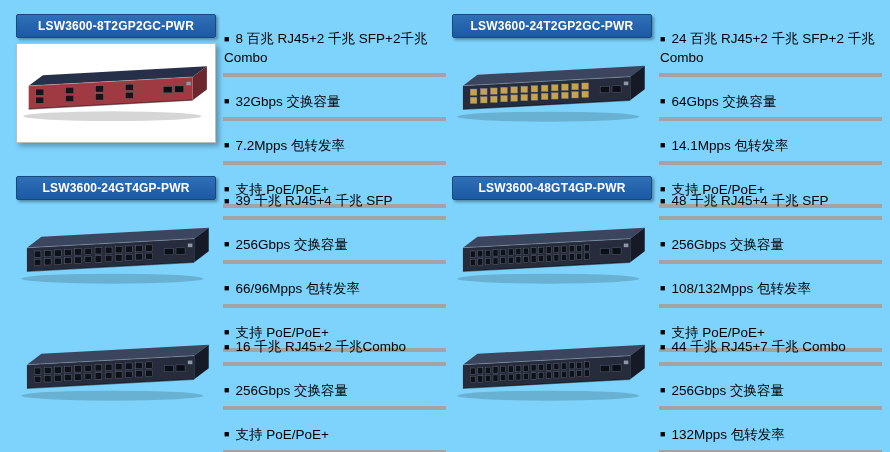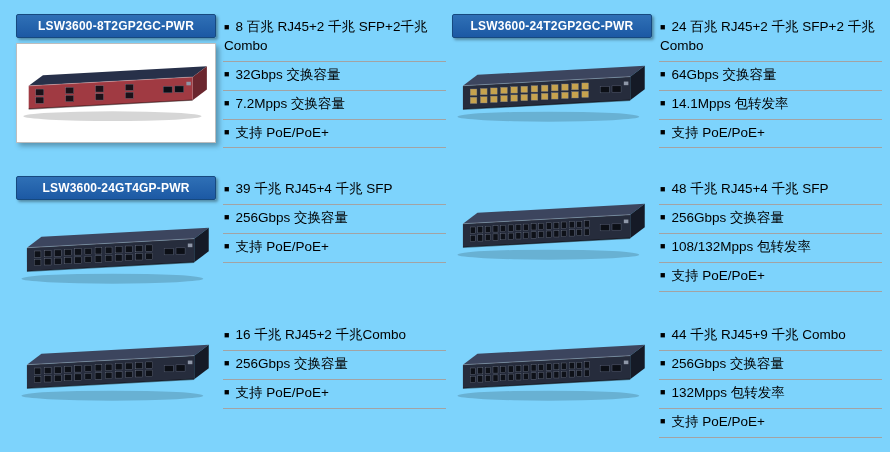--- a/index.html
+++ b/index.html
@@ -20,21 +20,21 @@
     border:1px solid #16497f;border-radius:2px;
     color:#fff;font-size:12px;font-weight:bold;text-align:center;
     padding:4px 1px;letter-spacing:0.2px;
     box-shadow:2px 2px 3px rgba(0,0,0,0.35);
   }
   .img{margin-top:5px;height:100px;display:flex;align-items:center;justify-content:center;}
   .img svg{width:100%;height:100%;}
   .img.framed{background:#fff;border:1px solid #bdbdbd;box-shadow:3px 3px 5px rgba(0,0,0,0.3);box-sizing:border-box;padding:1px;}
   .product:nth-child(n+5) .img{height:90px;}
   .specs{list-style:none;margin:0;padding:0;flex:1;font-size:13.5px;line-height:1.4;}
-  .specs li{border-bottom:1px solid #a3a3a3;padding:4px 0 5px 1px;}
+  .specs li{border-bottom:4px solid #a3a3a3;padding:4px 0 5px 1px;margin-top:12px;}
   .bullet{font-size:9px;vertical-align:1.5px;margin-right:6px;}
 </style>
 </head>
 <body>
 
 <div class="page">
   <div class="grid">
 
     <div class="product">
       <div class="pleft">
@@ -57,21 +57,21 @@
               <rect x="120.5" y="41.1" width="9.0" height="7" fill="#1c1118" stroke="#737b8c" stroke-width="0.4"></rect>
               <rect x="163" y="34.8" width="10" height="7" fill="#0c0f16" stroke="#5c6478" stroke-width="0.5"></rect>
               <rect x="176" y="34.1" width="10" height="7" fill="#0c0f16" stroke="#5c6478" stroke-width="0.5"></rect>
               <rect x="189" y="29.4" width="5" height="4" fill="#8f97a8"></rect>
     </svg>
           </div>
       </div>
       <ul class="specs">
         <li><span class="bullet">■</span><span>8 百兆 RJ45+2 千兆 SFP+2千兆 Combo</span></li>
         <li><span class="bullet">■</span><span>32Gbps 交换容量</span></li>
-        <li><span class="bullet">■</span><span>7.2Mpps 交换容量</span></li>
+        <li><span class="bullet">■</span><span>7.2Mpps 包转发率</span></li>
         <li><span class="bullet">■</span><span>支持 PoE/PoE+</span></li>
       </ul>
     </div>
 
     <div class="product">
       <div class="pleft">
         <div class="banner">LSW3600-24T2GP2GC-PWR</div>
         <div class="img">
             <svg viewBox="0 0 220 84" preserveAspectRatio="xMidYMid meet">
       <ellipse cx="106" cy="68" rx="100" ry="5.5" fill="rgba(0,0,0,0.16)"></ellipse>
@@ -155,26 +155,28 @@
               <rect x="142.8" y="39.9" width="7.4" height="7" fill="#0e1118" stroke="#737b8c" stroke-width="0.4"></rect>
               <rect x="163" y="34.8" width="10" height="7" fill="#0c0f16" stroke="#5c6478" stroke-width="0.5"></rect>
               <rect x="176" y="34.1" width="10" height="7" fill="#0c0f16" stroke="#5c6478" stroke-width="0.5"></rect>
               <rect x="189" y="29.4" width="5" height="4" fill="#8f97a8"></rect>
     </svg>
           </div>
       </div>
       <ul class="specs">
         <li><span class="bullet">■</span><span>39 千兆 RJ45+4 千兆 SFP</span></li>
         <li><span class="bullet">■</span><span>256Gbps 交换容量</span></li>
-        <li><span class="bullet">■</span><span>支持 PoE/PoE+</span></li>
-      </ul>
-    </div>
-
-    <div class="product">
-      <div class="pleft">
+        <li><span class="bullet">■</span><span>66/96Mpps 包转发率</span></li>
+        <li><span class="bullet">■</span><span>支持 PoE/PoE+</span></li>
+      </ul>
+    </div>
+
+    <div class="product">
+      <div class="pleft">
+        <div class="banner">LSW3600-48GT4GP-PWR</div>
         <div class="img">
             <svg viewBox="0 0 220 84" preserveAspectRatio="xMidYMid meet">
       <ellipse cx="106" cy="68" rx="100" ry="5.5" fill="rgba(0,0,0,0.16)"></ellipse>
       <polygon points="12,34 196,24 212,12 28,22" fill="#3c455e"></polygon>
       <polygon points="196,24 212,12 212,38 196,50" fill="#151a26"></polygon>
       <polygon points="12,34 196,24 196,50 12,60" fill="#262c3c"></polygon>
       <line x1="12" y1="34" x2="196" y2="24" stroke="rgba(255,255,255,0.3)" stroke-width="1"></line>
       <line x1="12" y1="60" x2="196" y2="50" stroke="rgba(0,0,0,0.45)" stroke-width="1.5"></line>
       <rect x="20.0" y="37.6" width="5.5" height="7" fill="#0e1118" stroke="#737b8c" stroke-width="0.4"></rect>
               <rect x="20.0" y="46.6" width="5.5" height="7" fill="#0e1118" stroke="#737b8c" stroke-width="0.4"></rect>
@@ -311,21 +313,21 @@
               <rect x="137.3" y="40.2" width="5.5" height="7" fill="#0e1118" stroke="#737b8c" stroke-width="0.4"></rect>
               <rect x="145.6" y="30.7" width="5.5" height="7" fill="#0e1118" stroke="#737b8c" stroke-width="0.4"></rect>
               <rect x="145.6" y="39.7" width="5.5" height="7" fill="#0e1118" stroke="#737b8c" stroke-width="0.4"></rect>
               <rect x="163" y="34.8" width="10" height="7" fill="#0c0f16" stroke="#5c6478" stroke-width="0.5"></rect>
               <rect x="176" y="34.1" width="10" height="7" fill="#0c0f16" stroke="#5c6478" stroke-width="0.5"></rect>
               <rect x="189" y="29.4" width="5" height="4" fill="#8f97a8"></rect>
     </svg>
           </div>
       </div>
       <ul class="specs">
-        <li><span class="bullet">■</span><span>44 千兆 RJ45+9 千兆 Combo</span></li>
+        <li><span class="bullet">■</span><span>44 千兆 RJ45+7 千兆 Combo</span></li>
         <li><span class="bullet">■</span><span>256Gbps 交换容量</span></li>
         <li><span class="bullet">■</span><span>132Mpps 包转发率</span></li>
         <li><span class="bullet">■</span><span>支持 PoE/PoE+</span></li>
       </ul>
     </div>
 
   </div>
 </div>
 
 </body></html>

